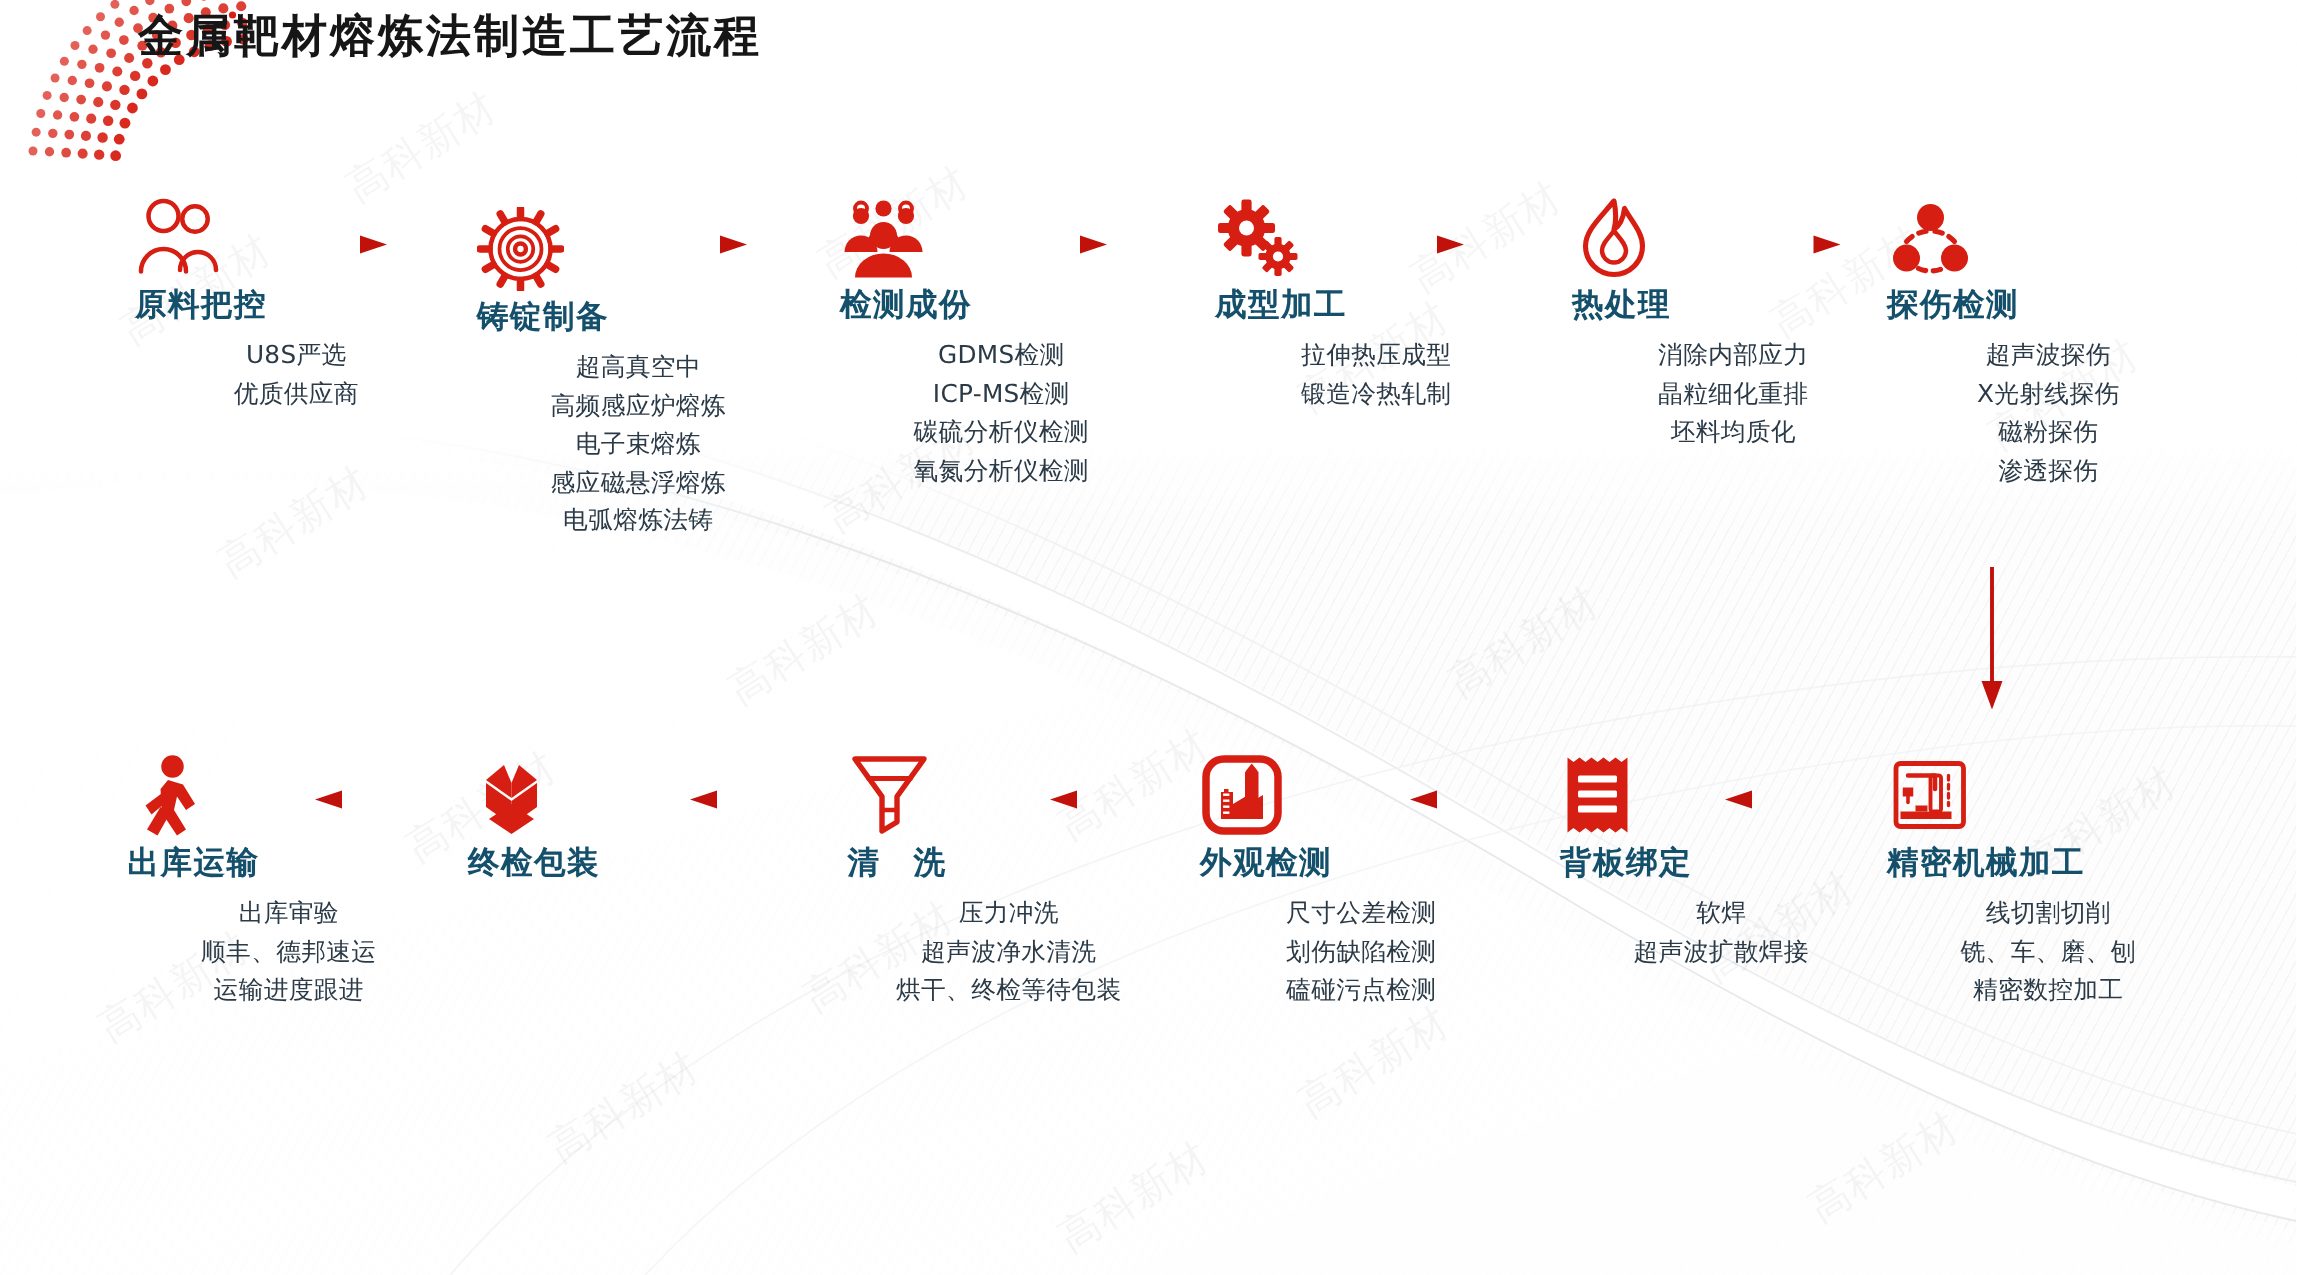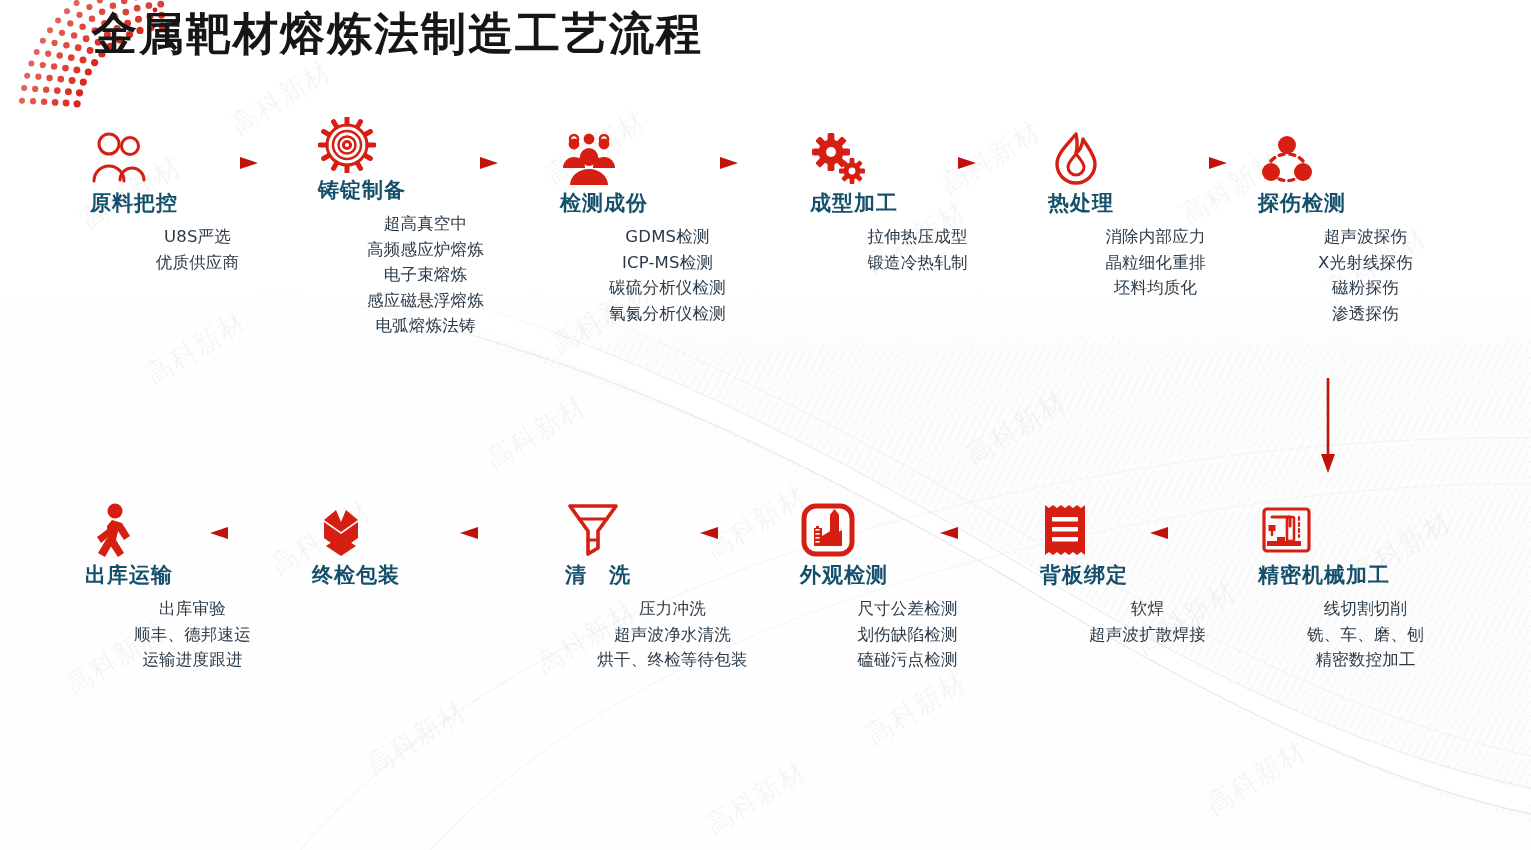--- a/index.html
+++ b/index.html
@@ -40,21 +40,21 @@
     transform: rotate(-32deg);
     white-space: nowrap;
     letter-spacing: 1px;
   }
 
   
   .corner-dots { position: absolute; left: 0; top: 0; width: 175px; height: 110px; }
   .page-title {
     position: absolute;
     left: 92px; top: 4px;
-    font-size: 45px;
+    font-size: 30px;
     font-weight: 700;
     color: #161616;
     letter-spacing: 2px;
     font-family: "DejaVu Sans", "Liberation Sans", sans-serif;
     white-space: nowrap;
   }
 
   
   .step {
     position: absolute;
@@ -236,21 +236,21 @@
         <circle cx="40" cy="15" r="8.5"></circle>
         <path d="M30 49 a12 12 0 0 1 24 0"></path>
           </svg>
         </div>
         <div class="step-title">原料把控</div>
         <ul class="step-list">
           <li>U8S严选</li>
           <li>优质供应商</li>
         </ul>
       </div>
-      <div class="step" style="left: 318px; top: 115px;">
+      <div class="step" style="left: 318px; top: 136px;">
         <div class="step-icon">
           <svg width="58" height="56" viewBox="0 0 58 56" fill="none" stroke="#d71e12" stroke-width="3" stroke-linecap="round" stroke-linejoin="round">
             <g transform="translate(29,28)">
         <line x1="21.0" y1="0.0" x2="27.0" y2="0.0" stroke-width="5"></line>
               <line x1="18.2" y1="10.5" x2="23.4" y2="13.5" stroke-width="5"></line>
               <line x1="10.5" y1="18.2" x2="13.5" y2="23.4" stroke-width="5"></line>
               <line x1="0.0" y1="21.0" x2="0.0" y2="27.0" stroke-width="5"></line>
               <line x1="-10.5" y1="18.2" x2="-13.5" y2="23.4" stroke-width="5"></line>
               <line x1="-18.2" y1="10.5" x2="-23.4" y2="13.5" stroke-width="5"></line>
               <line x1="-21.0" y1="0.0" x2="-27.0" y2="0.0" stroke-width="5"></line>

